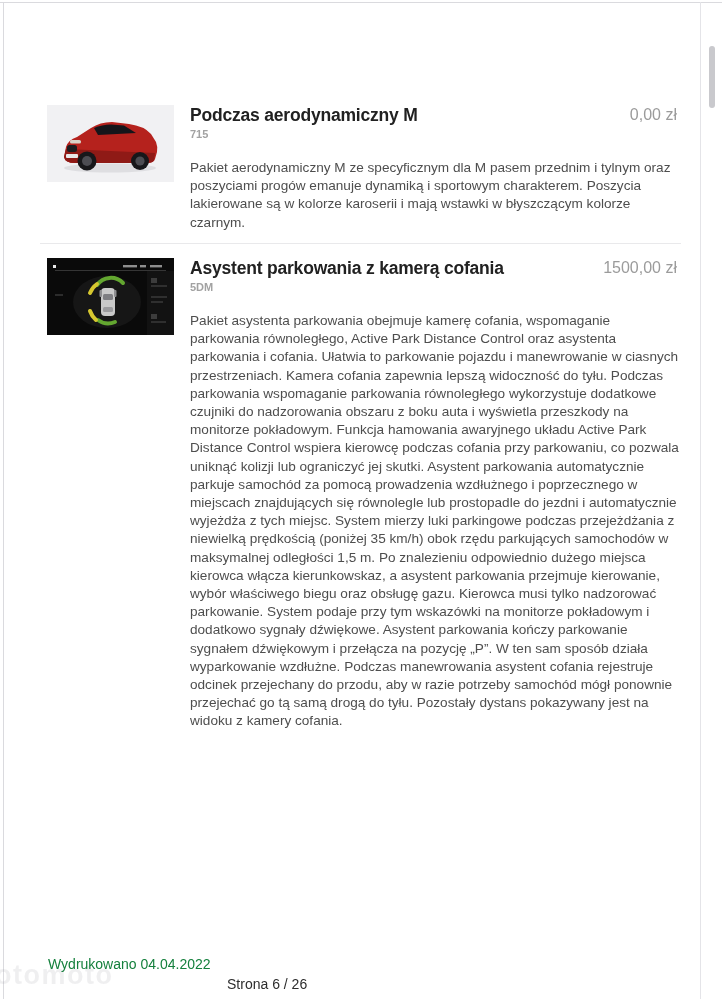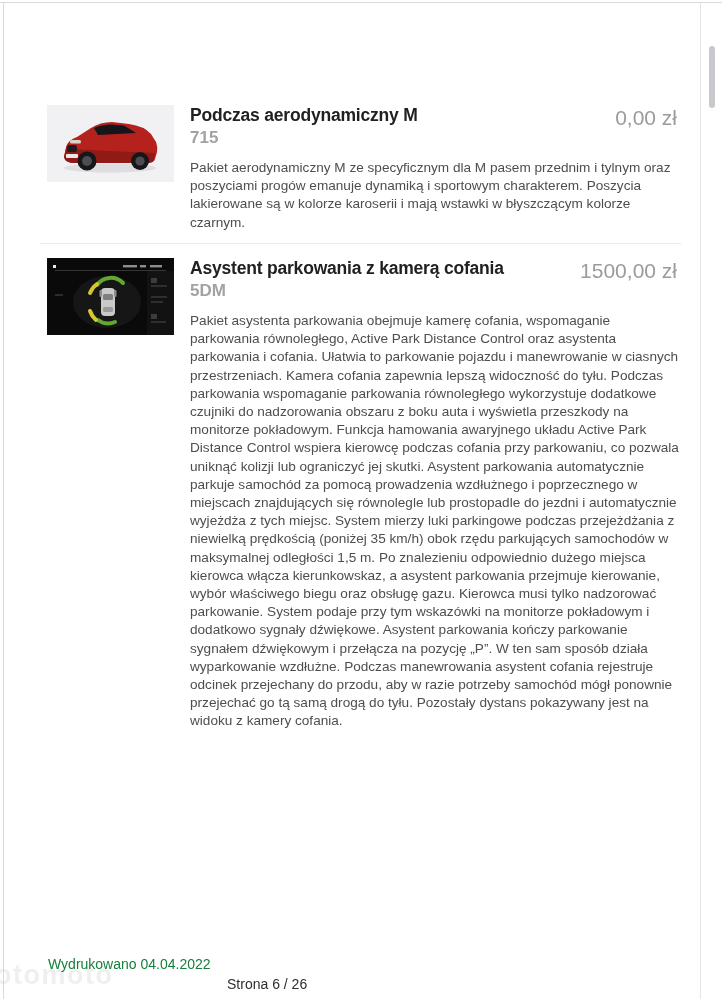--- a/index.html
+++ b/index.html
@@ -25,25 +25,25 @@
   .item-2 { top:258px; height:470px; }
   .thumb { position:absolute; left:0; top:0; width:127px; height:77px; overflow:hidden; }
   .thumb svg { display:block; }
   .item-title {
     position:absolute; left:143px; top:0; max-width:380px;
     font-size:17.5px; font-weight:bold; color:#212121; letter-spacing:-0.2px;
     white-space:nowrap;
   }
   .item-code {
     position:absolute; left:143px; top:23px;
-    font-size:17px; font-weight:bold; color:#a2a2a2;
+    font-size:11px; font-weight:bold; color:#a2a2a2;
   }
   .item-price {
     position:absolute; right:0; top:1px;
-    font-size:21px; font-weight:normal; color:#9b9b9b;
+    font-size:16px; font-weight:normal; color:#9b9b9b;
   }
   .item-desc {
     position:absolute; left:143px; top:54px; width:489px;
     font-size:13.6px; line-height:18.2px; color:#4e4e4e;
     text-align:left;
   }
   .divider {
     position:absolute; left:40px; top:243px; width:641px; height:1px;
     background:#e9e9eb;
   }

